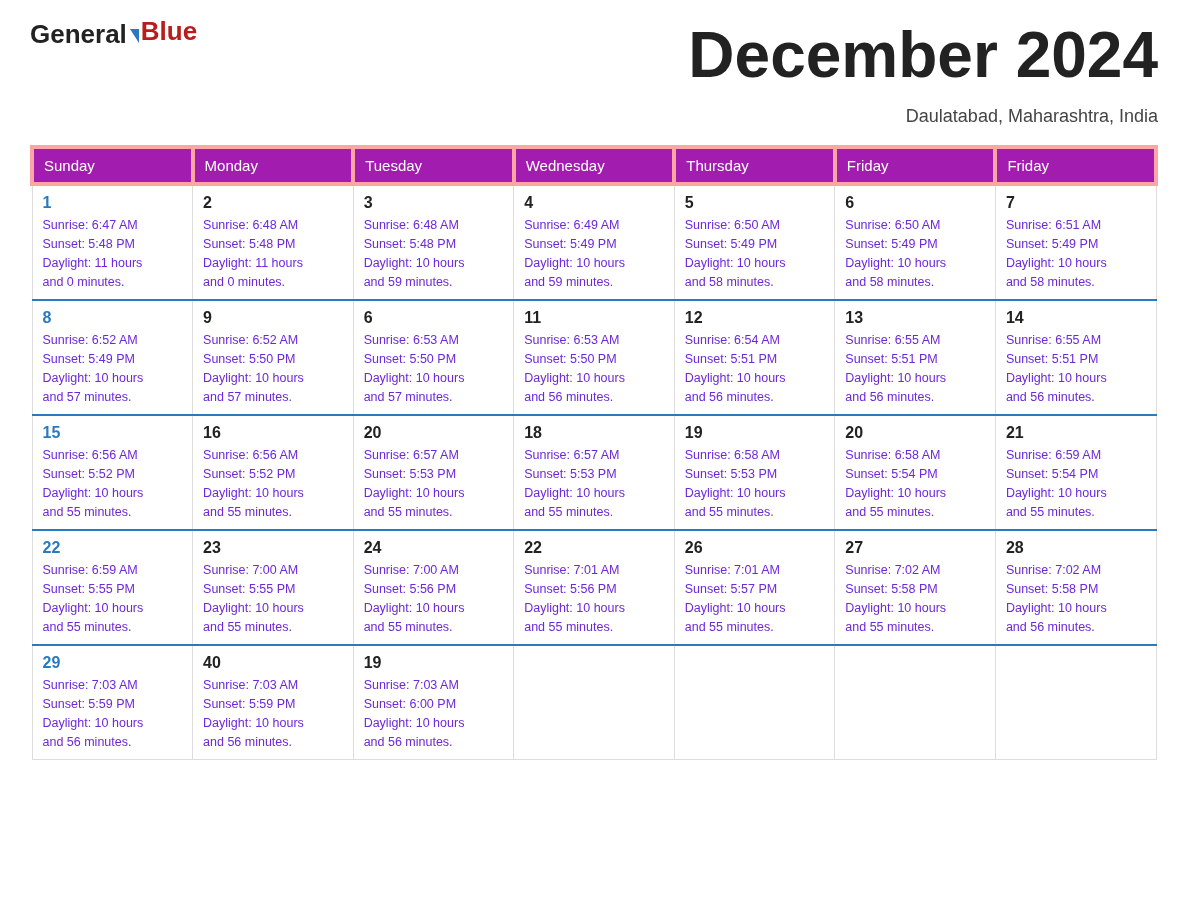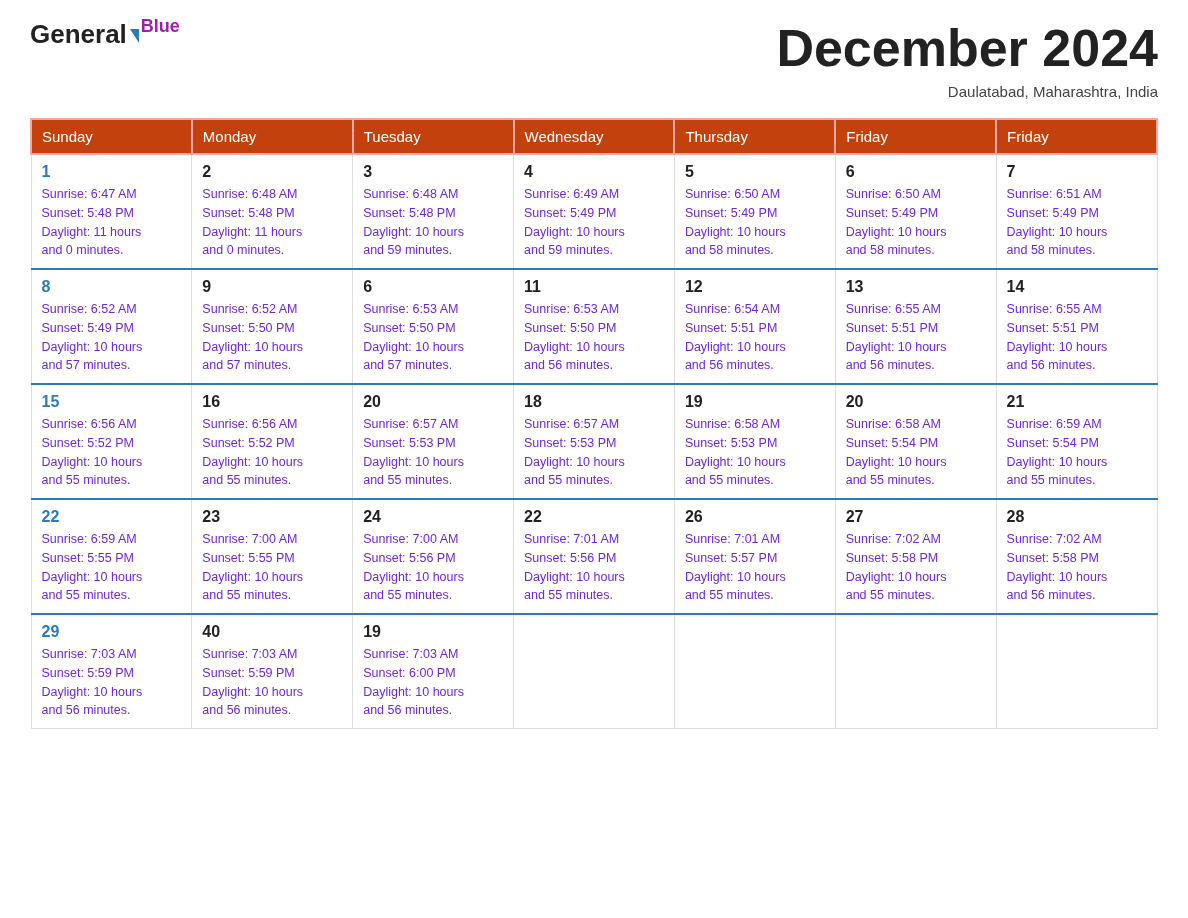--- a/index.html
+++ b/index.html
@@ -25,53 +25,53 @@
     .logo-general {
       font-size: 26px;
       font-weight: bold;
       color: #222;
       line-height: 1.1;
     }
     .logo-general span {
       color: #1a6fb5;
     }
     .logo-blue {
-      font-size: 18px;
-      font-weight: bold;
-      color: #a21caf;
+      font-size: 26px;
+      font-weight: bold;
+      color: #b91c1c;
       margin-top: -4px;
       margin-left: 2px;
     }
     .title-block {
       text-align: right;
     }
     .month-title {
-      font-size: 52px;
+      font-size: 64px;
       font-weight: bold;
       color: #222;
       line-height: 1.1;
     }
     .subtitle {
-      font-size: 15px;
+      font-size: 18px;
       color: #444;
-      margin-top: 6px;
+      margin-top: 16px;
     }
     table {
       width: 100%;
       border-collapse: collapse;
       table-layout: fixed;
     }
     thead tr th {
-      background-color: #c2410c;
+      background-color: #a21caf;
       color: #fff;
       font-size: 15px;
       font-weight: normal;
       padding: 8px 10px;
       text-align: left;
-      border: 2px solid #fca5a5;
+      border: 4px solid #fca5a5;
     }
     tbody tr td {
       vertical-align: top;
       padding: 8px 10px;
       font-size: 13px;
       border: 1px solid #ccc;
       min-height: 90px;
       background: #fff;
     }
     tbody tr:nth-child(odd) td {

